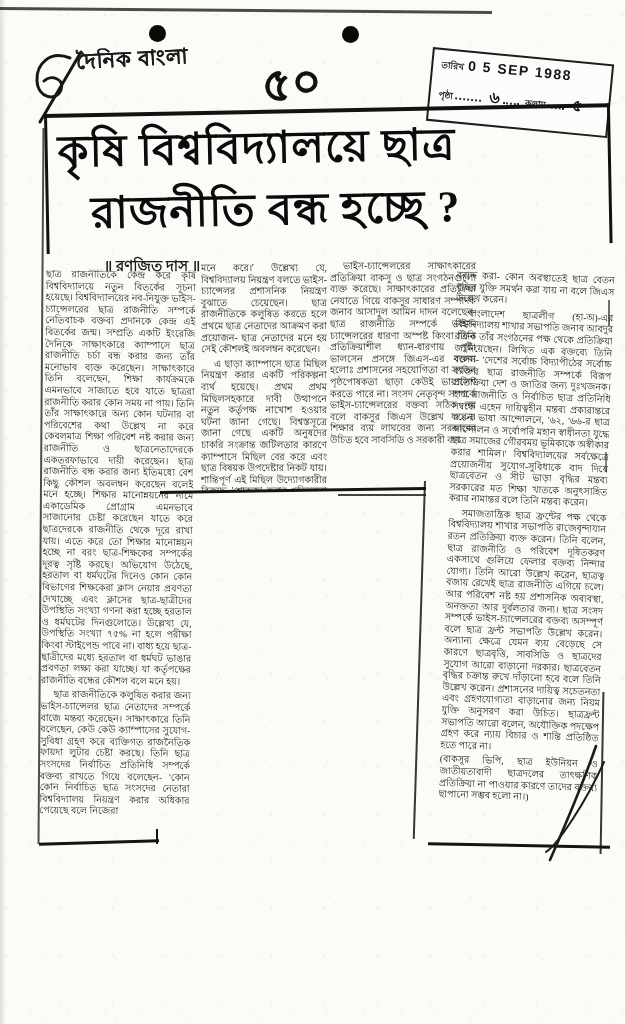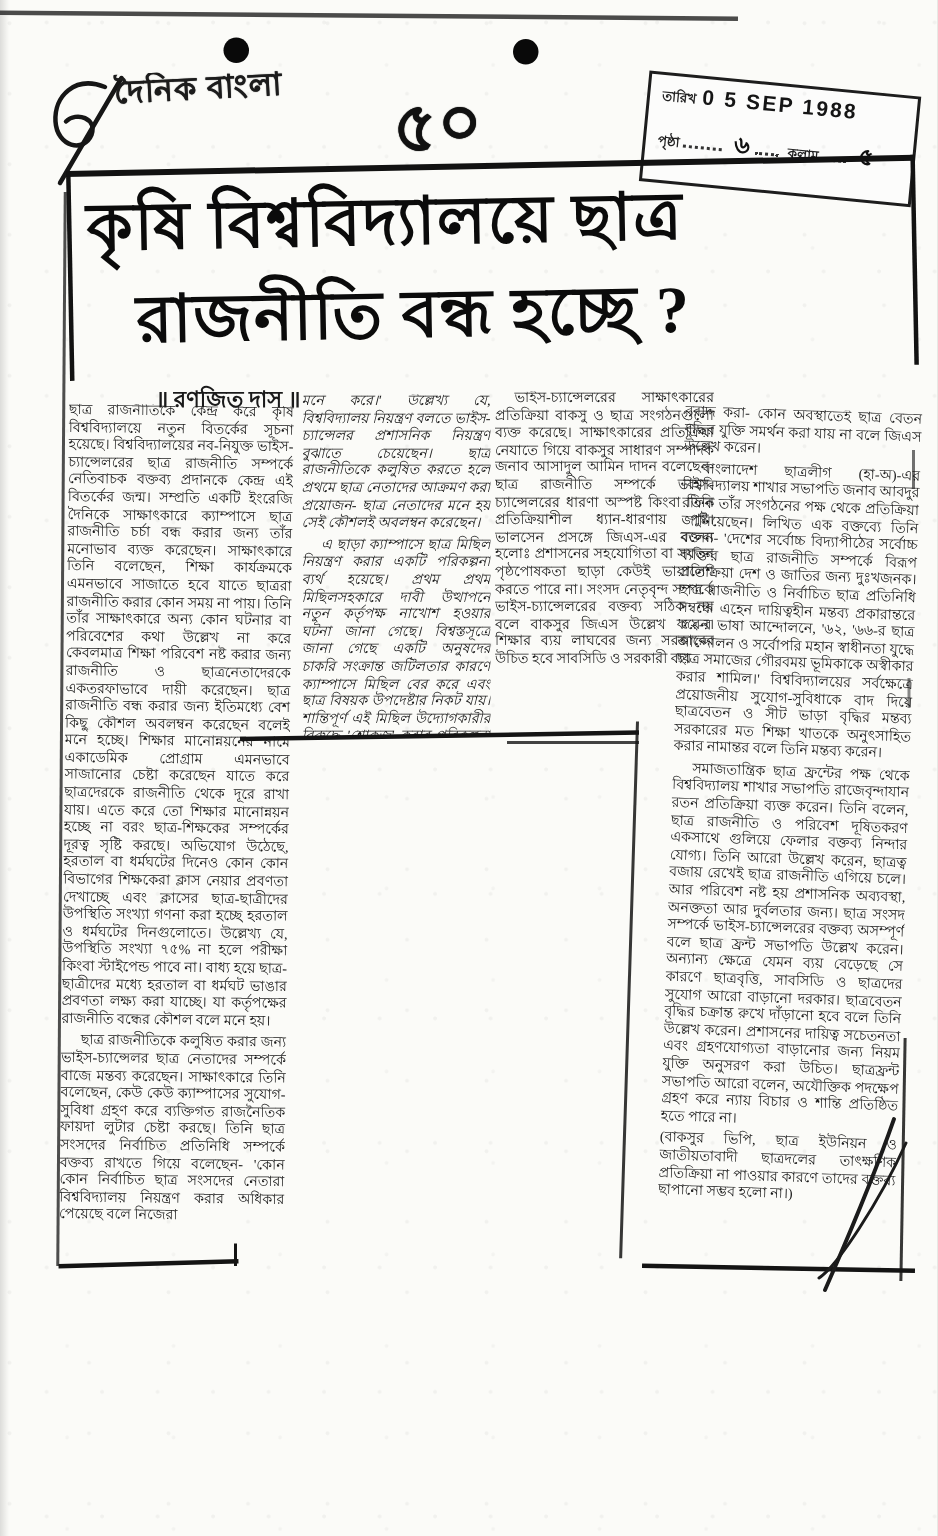--- a/index.html
+++ b/index.html
@@ -62,21 +62,21 @@
     font-size:15px;font-weight:bold;color:#1a1a1a;white-space:nowrap;overflow:hidden;
   }
 
   .column{
     position:absolute;overflow:hidden;
     font-size:9.5px;line-height:11.6px;text-align:justify;color:#191919;
   }
   .column p{margin:0 0 3px 0;text-indent:13px;}
   .column p.cont{text-indent:0;}
   .col-1{left:46px;top:269px;width:150px;height:574px;transform:rotate(.7deg);transform-origin:top left;}
-  .col-2{left:201px;top:263px;width:126px;height:228px;font-style:italic;}
+  .col-2{left:201px;top:263px;width:126px;height:228px;}
   .col-3{left:330px;top:261px;width:146px;height:231px;}
   .col-4{left:457px;top:270px;width:158px;height:538px;transform:rotate(2deg);transform-origin:top left;}
 
   .rule{position:absolute;background:#141414;}
   .border-left-clip{left:40px;top:128px;width:2px;height:716px;transform:rotate(.4deg);opacity:.75;}
   .border-col1-bottom{left:39px;top:841px;width:120px;height:3px;transform:rotate(-1.6deg);}
   .tick-col1{left:156px;top:829px;width:2px;height:15px;}
   .border-mid-bottom{left:160px;top:489px;width:266px;height:3px;transform:rotate(-.9deg);}
   .border-mid-bottom2{left:338px;top:494px;width:88px;height:1.5px;opacity:.8;}
   .border-col4-left{left:424px;top:481px;width:2px;height:358px;transform:rotate(1.8deg);transform-origin:top left;opacity:.85;}

